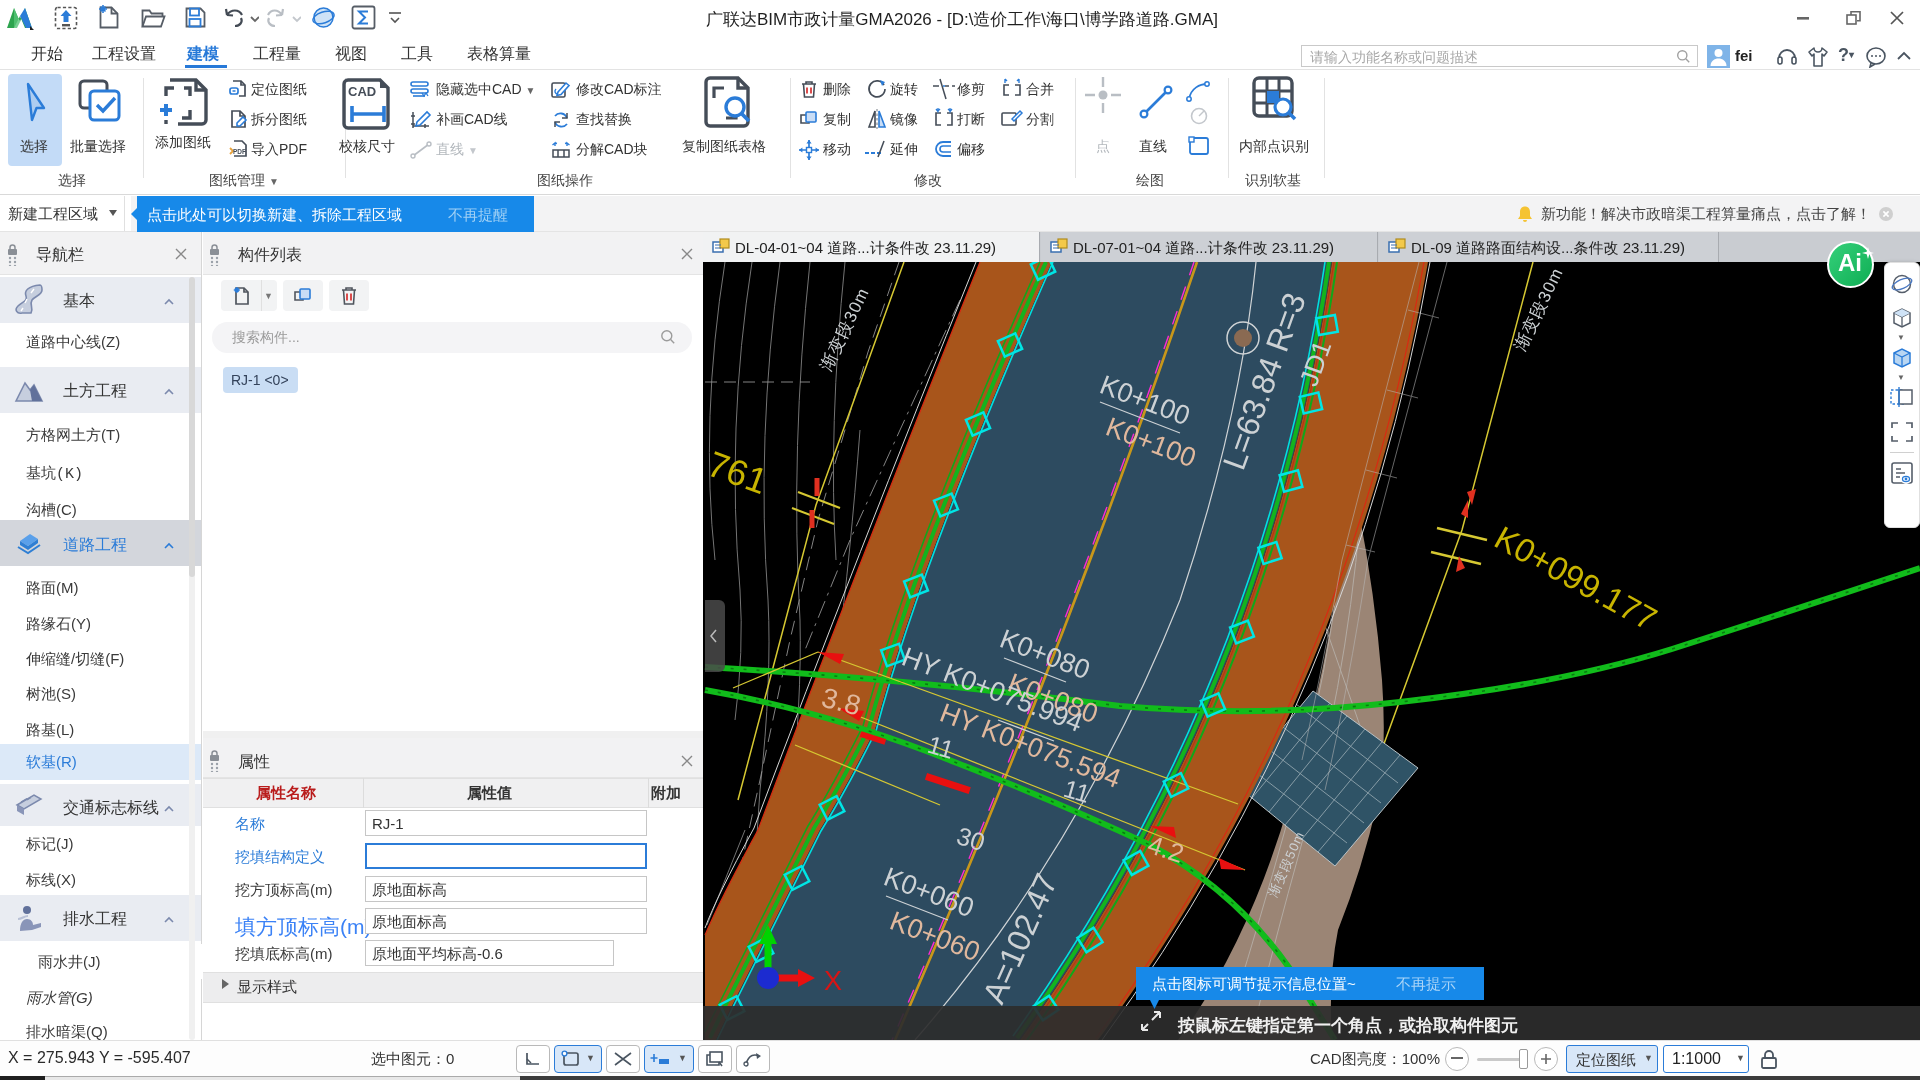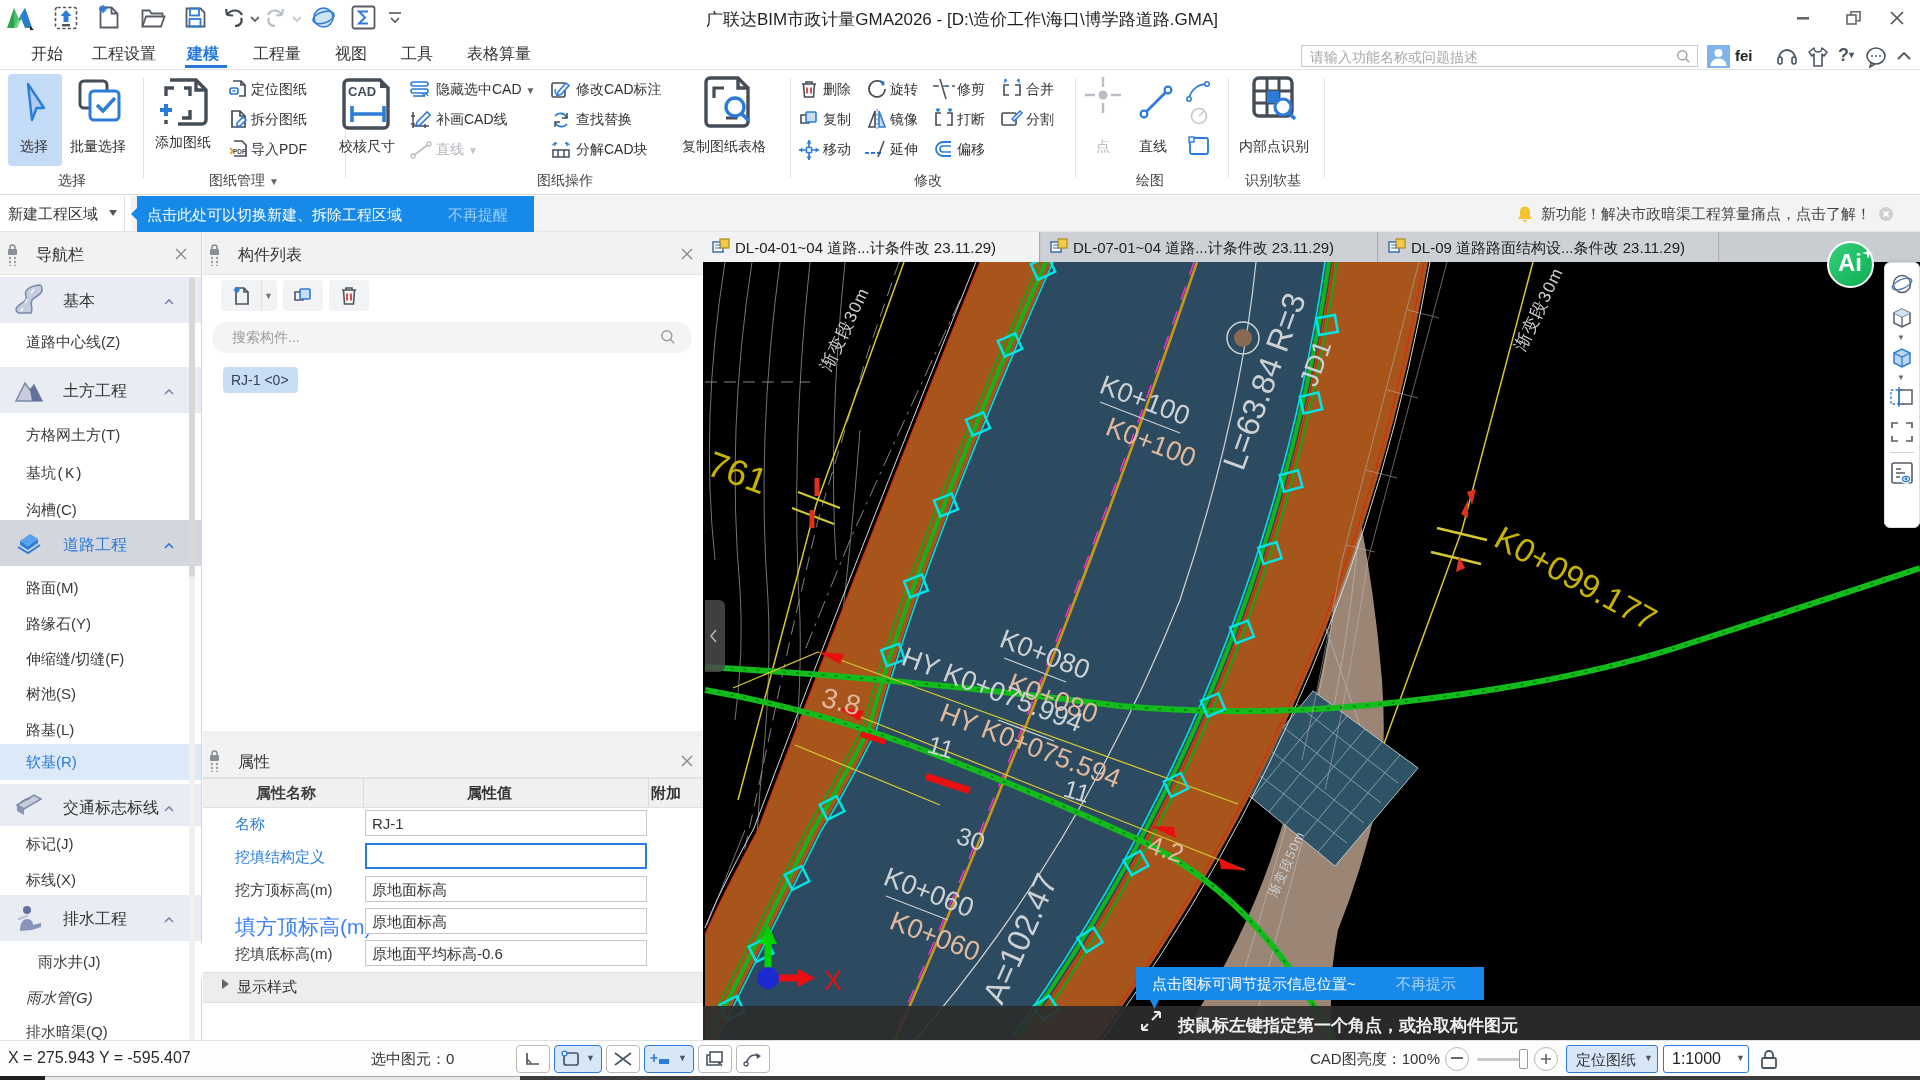--- a/index.html
+++ b/index.html
@@ -542,41 +542,41 @@
       <circle cx="9" cy="18" r="1.2"></circle>
       <circle cx="4" cy="22" r="1.2"></circle>
       <circle cx="9" cy="22" r="1.2"></circle>
     </g>
 </svg>
 <div class="abs" style="left:238px;top:752px;font-size:16px;color:#333;">属性</div>
 <svg class="abs" style="left:680px;top:754px" width="14" height="14" viewBox="0 0 14 14">
     <path d="M2 2 L12 12 M12 2 L2 12" stroke="#888" stroke-width="1.4"></path>
   </svg>
 <div class="abs" style="left:203px;top:778px;width:500px;height:30px;background:#f0f0f1;border-top:1px solid #e0e0e0;border-bottom:1px solid #e0e0e0;"></div>
-<div class="abs" style="left:256px;top:784px;font-size:15px;color:#404040;font-weight:bold;">属性名称</div>
+<div class="abs" style="left:256px;top:784px;font-size:15px;color:#b91c1c;font-weight:bold;">属性名称</div>
 <div class="abs" style="left:467px;top:784px;font-size:15px;color:#333;font-weight:bold;">属性值</div>
 <div class="abs" style="left:651px;top:784px;font-size:15px;color:#333;font-weight:bold;">附加</div>
 <div class="abs" style="left:363px;top:778px;width:1px;height:30px;background:#dcdcdc;"></div>
 <div class="abs" style="left:648px;top:778px;width:1px;height:30px;background:#dcdcdc;"></div>
 <div class="abs" style="left:235px;top:815px;font-size:15px;color:#2b7cd8;">名称</div>
 <div class="abs" style="left:365px;top:810px;width:282px;height:26px;border:1px solid #c6c6c6;background:#fff;">
     <span style="position:absolute;left:6px;top:4px;font-size:15px;color:#333;">RJ-1</span>
   </div>
 <div class="abs" style="left:235px;top:848px;font-size:15px;color:#2b7cd8;">挖填结构定义</div>
 <div class="abs" style="left:365px;top:843px;width:282px;height:26px;border:2px solid #2b7cd8;background:#fff;"></div>
 <div class="abs" style="left:235px;top:881px;font-size:15px;color:#3a3a3a;">挖方顶标高(m)</div>
 <div class="abs" style="left:365px;top:876px;width:282px;height:26px;border:1px solid #c6c6c6;background:#fff;">
     <span style="position:absolute;left:6px;top:4px;font-size:15px;color:#333;">原地面标高</span>
   </div>
 <div class="abs" style="left:235px;top:913px;font-size:21px;color:#3b82f6;">填方顶标高(m)</div>
 <div class="abs" style="left:365px;top:908px;width:282px;height:26px;border:1px solid #c6c6c6;background:#fff;">
     <span style="position:absolute;left:6px;top:4px;font-size:15px;color:#333;">原地面标高</span>
   </div>
 <div class="abs" style="left:235px;top:945px;font-size:15px;color:#3a3a3a;">挖填底标高(m)</div>
-<div class="abs" style="left:365px;top:940px;width:282px;height:26px;border:1px solid #c6c6c6;background:#fff;">
+<div class="abs" style="left:365px;top:940px;width:249px;height:26px;border:1px solid #c6c6c6;background:#fff;">
     <span style="position:absolute;left:6px;top:4px;font-size:15px;color:#333;">原地面平均标高-0.6</span>
   </div>
 <div class="abs" style="left:203px;top:972px;width:500px;height:31px;background:#ededee;border-top:1px solid #e0e0e0;border-bottom:1px solid #e0e0e0;"></div>
 <div class="abs" style="left:222px;top:979px;width:0;height:0;border-top:5px solid transparent;border-bottom:5px solid transparent;border-left:7px solid #666;"></div>
 <div class="abs" style="left:237px;top:978px;font-size:15px;color:#333;">显示样式</div>
 
 <div class="abs" id="tabstrip"></div>
 <div class="ctab on" style="left:703px;width:337px;">
     <span>DL-04-01~04 道路...计条件改 23.11.29)</span>
   </div>

